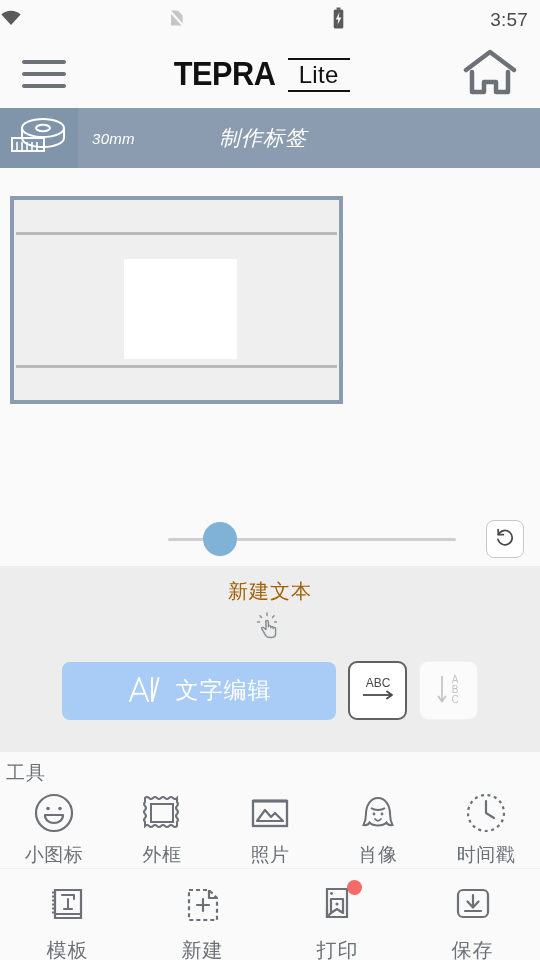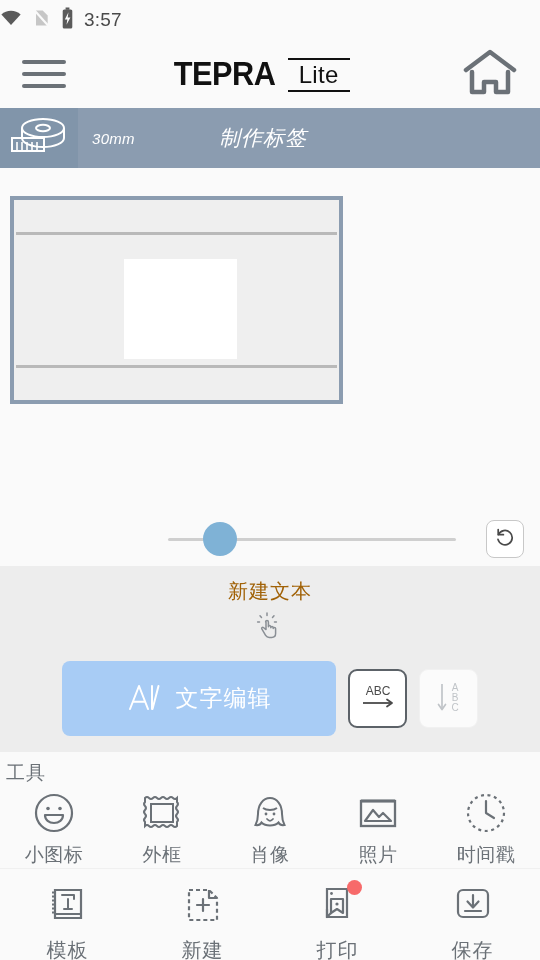--- a/index.html
+++ b/index.html
@@ -7,21 +7,21 @@
     width: 540px; height: 960px;
     font-family: "Liberation Sans", "DejaVu Sans", sans-serif;
     background: #fafafa;
     overflow: hidden;
   }
   .app { width: 540px; height: 960px; display: flex; flex-direction: column; position: relative; background:#fafafa; }
 
   
   .statusbar {
     height: 40px; flex: 0 0 40px;
-    display: flex; align-items: center; justify-content: flex-start;
+    display: flex; align-items: center; justify-content: space-between;
     padding-right: 12px; gap: 9px;
     background: #fafafa;
   }
   .status-time { font-size: 19px; color: #4a4a4a; letter-spacing: .2px; }
 
   
   .appbar {
     height: 68px; flex: 0 0 68px;
     display: flex; align-items: center; justify-content: space-between;
     padding: 0 22px; background: #fafafa;
@@ -90,21 +90,21 @@
 
   
   .text-panel {
     flex:0 0 186px; background:#ededed;
     display:flex; flex-direction:column; align-items:center; padding-top:12px;
   }
   .newtext-label { font-size:20px; color:#a16207; letter-spacing:1px; }
   .tap-icon { margin-top:6px; height:34px; display:flex; align-items:center; justify-content:center; }
   .editrow { display:flex; align-items:center; gap:12px; margin-top:16px; width:100%; padding:0 62px; }
   .edit-btn {
-    flex:1; height:75px; background:#a8ccf5; border-radius:8px;
+    flex:1; height:58px; background:#a8ccf5; border-radius:8px;
     display:flex; align-items:center; justify-content:center; gap:13px; cursor:pointer;
   }
   .edit-btn-label { color:#fff; font-size:23px; letter-spacing:1px; }
   .orient-btn {
     width:59px; height:59px; border-radius:9px; background:#fff;
     display:flex; align-items:center; justify-content:center; cursor:pointer;
   }
   .orient-btn.sel { border:2px solid #5c6268; }
   .orient-btn.unsel { border:1px solid #f1f1f1; background:#fbfbfb; }
 
@@ -287,39 +287,39 @@
             <path d="M6 8q2-2 4 0t4 0 4 0 4 0 4 0 4 0 4 0 4 0v4q2 2 0 4t0 4 0 4 0 4 0 4v4q-2 2-4 0t-4 0-4 0-4 0-4 0-4 0-4 0-4 0v-4q-2-2 0-4t0-4 0-4 0-4 0-4z" fill="none" stroke="#6b7177" stroke-width="2"></path>
             <rect x="12" y="14" width="22" height="18" fill="none" stroke="#6b7177" stroke-width="2"></rect>
           </svg>
         </span>
         <span class="tool-label">外框</span>
       </div>
 
       <div class="tool">
         <span>
           <svg width="46" height="46" viewBox="0 0 46 46">
+            <rect x="6" y="11" width="34" height="25" fill="none" stroke="#6b7177" stroke-width="2.3"></rect>
+            <path d="M6 11h34" stroke="#6b7177" stroke-width="3"></path>
+            <path d="M10 31l8-11 6 7 4-4 8 8z" fill="none" stroke="#6b7177" stroke-width="2.2" stroke-linejoin="round"></path>
+          </svg>
+        </span>
+        <span class="tool-label">照片</span>
+      </div>
+
+      <div class="tool">
+        <span>
+          <svg width="46" height="46" viewBox="0 0 46 46">
             <path d="M11 24c0-9 5-16 12-16s12 7 12 16c0 5 1.5 9 2.5 11-3 .5-5-.5-6-2.5-2 2-5 3-8.5 3s-6.5-1-8.5-3c-1 2-3 3-6 2.5 1-2 2.5-6 2.5-11z" fill="none" stroke="#6b7177" stroke-width="2"></path>
             <path d="M16 18c2 1.5 4 2 7 2s5-.5 7-2" fill="none" stroke="#6b7177" stroke-width="1.8"></path>
             <circle cx="19" cy="24" r="1.4" fill="#6b7177"></circle>
             <circle cx="27" cy="24" r="1.4" fill="#6b7177"></circle>
             <path d="M20 29c1 1.2 2 1.8 3 1.8s2-.6 3-1.8" fill="none" stroke="#6b7177" stroke-width="1.7" stroke-linecap="round"></path>
           </svg>
         </span>
         <span class="tool-label">肖像</span>
-      </div>
-
-      <div class="tool">
-        <span>
-          <svg width="46" height="46" viewBox="0 0 46 46">
-            <rect x="6" y="11" width="34" height="25" fill="none" stroke="#6b7177" stroke-width="2.3"></rect>
-            <path d="M6 11h34" stroke="#6b7177" stroke-width="3"></path>
-            <path d="M10 31l8-11 6 7 4-4 8 8z" fill="none" stroke="#6b7177" stroke-width="2.2" stroke-linejoin="round"></path>
-          </svg>
-        </span>
-        <span class="tool-label">照片</span>
       </div>
 
       <div class="tool">
         <span>
           <svg width="46" height="46" viewBox="0 0 46 46">
             <circle cx="23" cy="23" r="18" fill="none" stroke="#6b7177" stroke-width="2.2" stroke-dasharray="3 3.6"></circle>
             <path d="M23 11v12l8 5" fill="none" stroke="#6b7177" stroke-width="2.2" stroke-linecap="round" stroke-linejoin="round"></path>
           </svg>
         </span>
         <span class="tool-label">时间戳</span>

